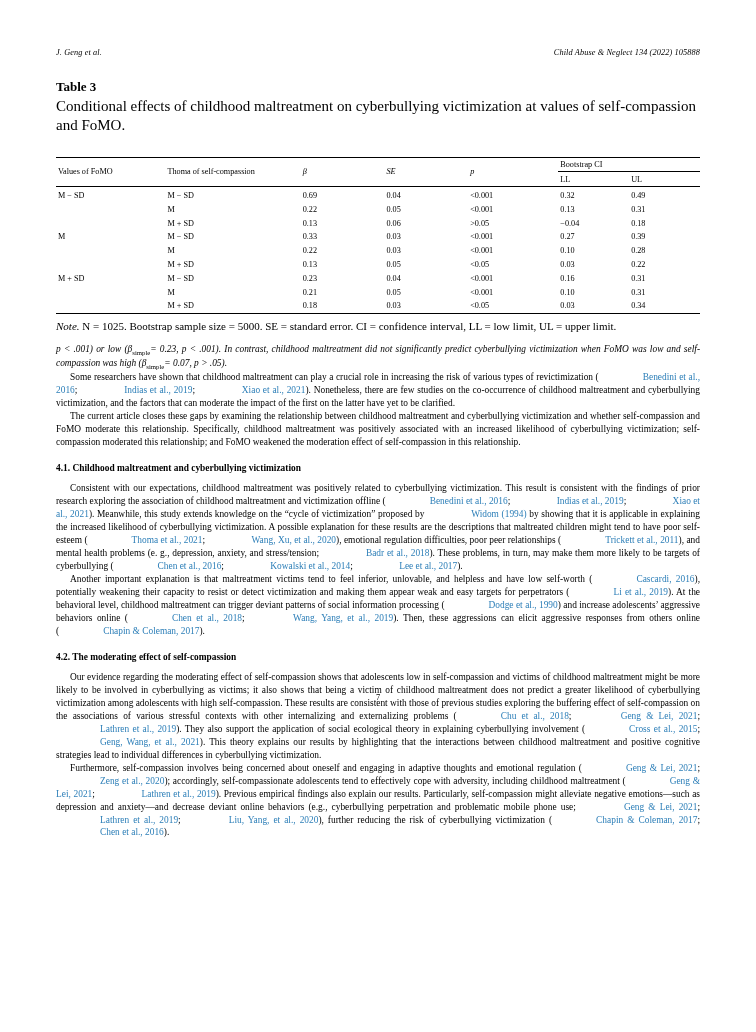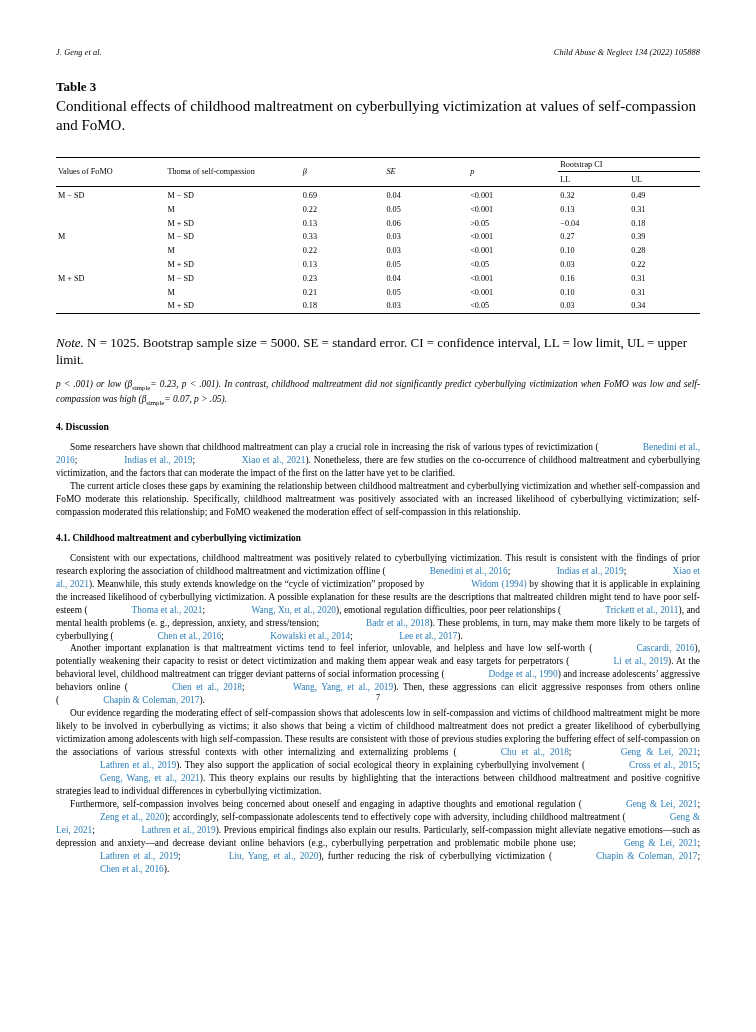--- a/index.html
+++ b/index.html
@@ -66,22 +66,22 @@
     padding-bottom: 3px;
   }
   .bootstrap-span {
     border-bottom: 0.4px solid #000;
     text-align: left;
   }
   tbody tr td { padding-top: 2.2px; padding-bottom: 2.2px; }
   tbody tr:first-child td { padding-top: 4px; }
   .last-row td { border-bottom: 0.9px solid #000; padding-bottom: 4px; }
   .note {
-    font-size: 13px;
-    margin-top: 21px;
+    font-size: 11px;
+    margin-top: 5px;
     line-height: 1.3;
   }
   .note .ital { font-style: italic; }
 
   p.body {
     font-size: 9.4px;
     line-height: 1.38;
     text-align: justify;
     margin: 0;
     text-indent: 14px;
@@ -240,31 +240,31 @@
       </tbody>
     </table>
 
     <div class="note">
       <span class="ital">Note.</span><span> N = 1025. Bootstrap sample size = 5000. SE = standard error. CI = confidence interval, LL = low limit, UL = upper limit.</span>
     </div>
   </div>
 
   <p class="body noindent spaced"><span class="ital">p &lt; .001) or low (</span><span class="ital">β</span><span class="sub">simple</span><span class="ital">= 0.23, p &lt; .001). In contrast, childhood maltreatment did not significantly predict cyberbullying victimization when FoMO was low and self-compassion was high (</span><span class="ital">β</span><span class="sub">simple</span><span class="ital">= 0.07, p &gt; .05).</span></p>
 
-  <h2 class="section">4. Discussion</h2>
 
   <p class="body"><span>Some researchers have shown that childhood maltreatment can play a crucial role in increasing the risk of various types of revictimization (</span><span class="cite">Benedini et al., 2016</span><span>; </span><span class="cite">Indias et al., 2019</span><span>; </span><span class="cite">Xiao et al., 2021</span><span>). Nonetheless, there are few studies on the co-occurrence of childhood maltreatment and cyberbullying victimization, and the factors that can moderate the impact of the first on the latter have yet to be clarified.</span></p>
 
   <p class="body">The current article closes these gaps by examining the relationship between childhood maltreatment and cyberbullying victimization and whether self-compassion and FoMO moderate this relationship. Specifically, childhood maltreatment was positively associated with an increased likelihood of cyberbullying victimization; self-compassion moderated this relationship; and FoMO weakened the moderation effect of self-compassion in this relationship.</p>
 
   <h3 class="subsection">4.1.  Childhood maltreatment and cyberbullying victimization</h3>
 
   <p class="body"><span>Consistent with our expectations, childhood maltreatment was positively related to cyberbullying victimization. This result is consistent with the findings of prior research exploring the association of childhood maltreatment and victimization offline (</span><span class="cite">Benedini et al., 2016</span><span>; </span><span class="cite">Indias et al., 2019</span><span>; </span><span class="cite">Xiao et al., 2021</span><span>). Meanwhile, this study extends knowledge on the “cycle of victimization” proposed by </span><span class="cite">Widom (1994)</span><span> by showing that it is applicable in explaining the increased likelihood of cyberbullying victimization. A possible explanation for these results are the descriptions that maltreated children might tend to have poor self-esteem (</span><span class="cite">Thoma et al., 2021</span><span>; </span><span class="cite">Wang, Xu, et al., 2020</span><span>), emotional regulation difficulties, poor peer relationships (</span><span class="cite">Trickett et al., 2011</span><span>), and mental health problems (e. g., depression, anxiety, and stress/tension; </span><span class="cite">Badr et al., 2018</span><span>). These problems, in turn, may make them more likely to be targets of cyberbullying (</span><span class="cite">Chen et al., 2016</span><span>; </span><span class="cite">Kowalski et al., 2014</span><span>; </span><span class="cite">Lee et al., 2017</span><span>).</span></p>
 
   <p class="body"><span>Another important explanation is that maltreatment victims tend to feel inferior, unlovable, and helpless and have low self-worth (</span><span class="cite">Cascardi, 2016</span><span>), potentially weakening their capacity to resist or detect victimization and making them appear weak and easy targets for perpetrators (</span><span class="cite">Li et al., 2019</span><span>). At the behavioral level, childhood maltreatment can trigger deviant patterns of social information processing (</span><span class="cite">Dodge et al., 1990</span><span>) and increase adolescents’ aggressive behaviors online (</span><span class="cite">Chen et al., 2018</span><span>; </span><span class="cite">Wang, Yang, et al., 2019</span><span>). Then, these aggressions can elicit aggressive responses from others online (</span><span class="cite">Chapin &amp; Coleman, 2017</span><span>).</span></p>
 
+  <h3 class="subsection">4.2.  The moderating effect of self-compassion</h3>
 
   <p class="body"><span>Our evidence regarding the moderating effect of self-compassion shows that adolescents low in self-compassion and victims of childhood maltreatment might be more likely to be involved in cyberbullying as victims; it also shows that being a victim of childhood maltreatment does not predict a greater likelihood of cyberbullying victimization among adolescents with high self-compassion. These results are consistent with those of previous studies exploring the buffering effect of self-compassion on the associations of various stressful contexts with other internalizing and externalizing problems (</span><span class="cite">Chu et al., 2018</span><span>; </span><span class="cite">Geng &amp; Lei, 2021</span><span>; </span><span class="cite">Lathren et al., 2019</span><span>). They also support the application of social ecological theory in explaining cyberbullying involvement (</span><span class="cite">Cross et al., 2015</span><span>; </span><span class="cite">Geng, Wang, et al., 2021</span><span>). This theory explains our results by highlighting that the interactions between childhood maltreatment and positive cognitive strategies lead to individual differences in cyberbullying victimization.</span></p>
 
   <p class="body"><span>Furthermore, self-compassion involves being concerned about oneself and engaging in adaptive thoughts and emotional regulation (</span><span class="cite">Geng &amp; Lei, 2021</span><span>; </span><span class="cite">Zeng et al., 2020</span><span>); accordingly, self-compassionate adolescents tend to effectively cope with adversity, including childhood maltreatment (</span><span class="cite">Geng &amp; Lei, 2021</span><span>; </span><span class="cite">Lathren et al., 2019</span><span>). Previous empirical findings also explain our results. Particularly, self-compassion might alleviate negative emotions—such as depression and anxiety—and decrease deviant online behaviors (e.g., cyberbullying perpetration and problematic mobile phone use; </span><span class="cite">Geng &amp; Lei, 2021</span><span>; </span><span class="cite">Lathren et al., 2019</span><span>; </span><span class="cite">Liu, Yang, et al., 2020</span><span>), further reducing the risk of cyberbullying victimization (</span><span class="cite">Chapin &amp; Coleman, 2017</span><span>; </span><span class="cite">Chen et al., 2016</span><span>).</span></p>
 
   <div class="pagenum">7</div>
 </div>
 
 </body></html>

